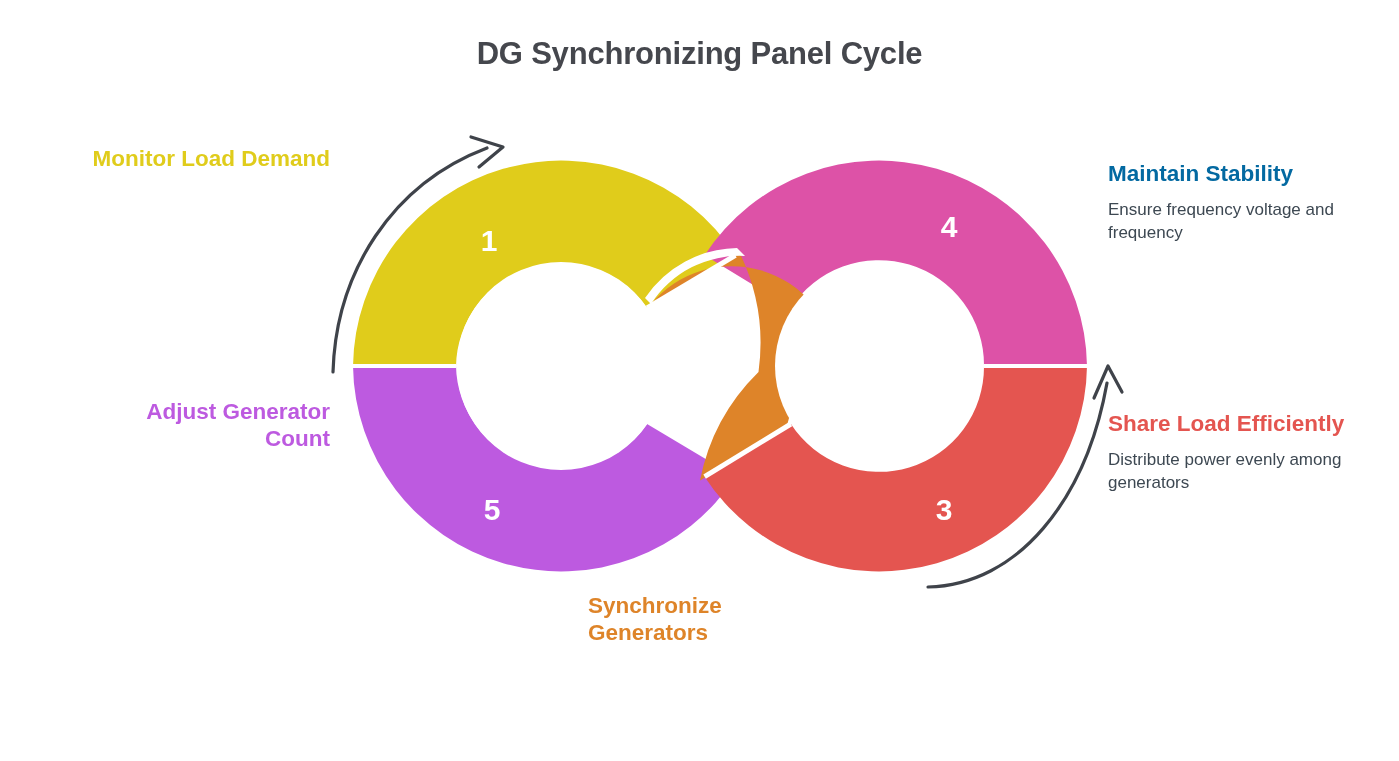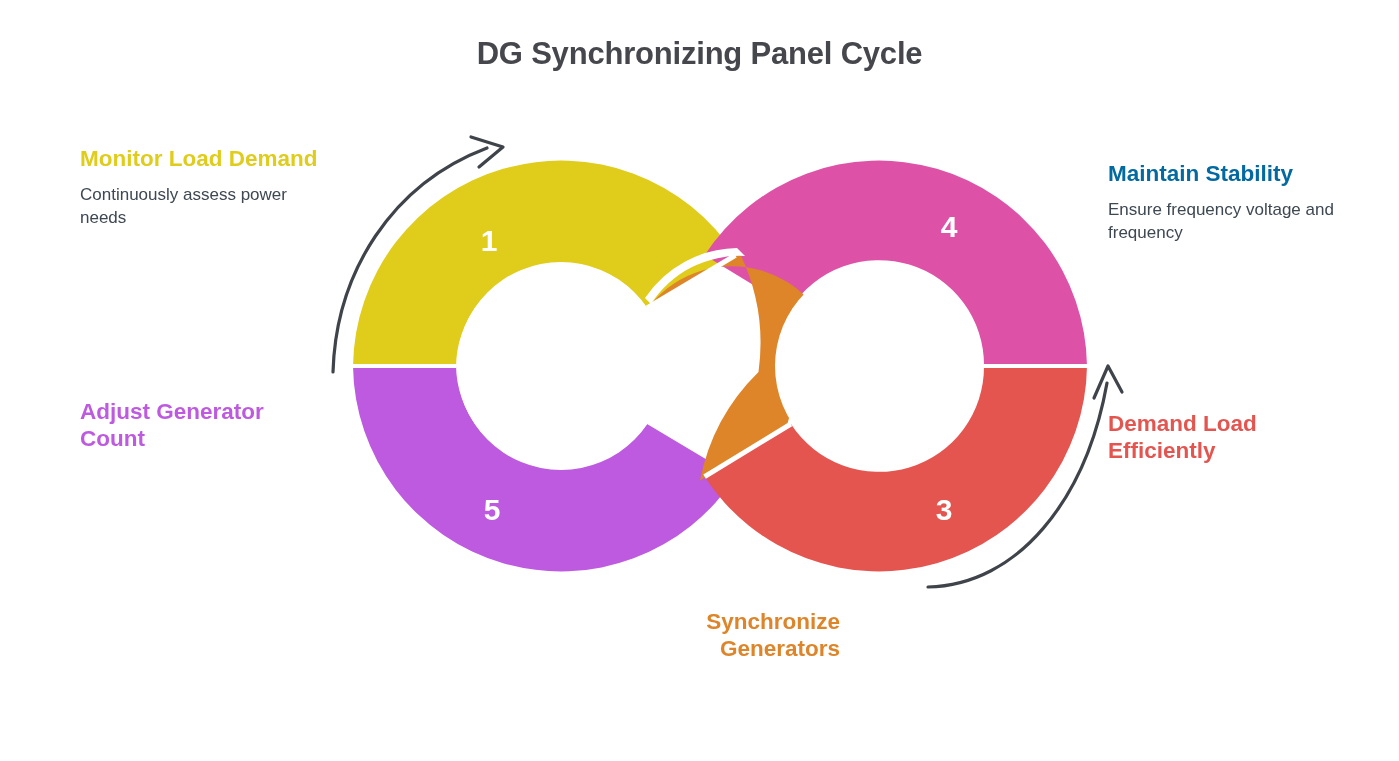--- a/index.html
+++ b/index.html
@@ -47,23 +47,23 @@
     margin: 0 0 12px 0;
   }
   .label-desc {
     font-size: 17px;
     line-height: 1.32;
     color: #3d4852;
     margin: 0;
   }
 
   
-  .align-right { }
+  .align-right { text-align: right; }
   .align-left  { text-align: left; }
-  .align-center{ text-align: right; margin-top: 16px; }
+  .align-center{ text-align: left; }
 
   #label-monitor-load-demand { left: 80px;  top: 145px; }
   #label-adjust-generator-count { left: 80px; top: 398px; }
   #label-maintain-stability { left: 1108px; top: 160px; }
   #label-share-load-efficiently { left: 1108px; top: 410px; }
   #label-synchronize-generators { left: 588px; top: 592px; width: 252px; }
 </style>
 </head>
 <body>
 
@@ -125,31 +125,31 @@
 
   <text x="489" y="243" text-anchor="middle" dominant-baseline="middle" font-family="Liberation Sans, sans-serif" font-size="30" font-weight="bold" fill="#ffffff">1</text>
   <text x="719" y="377" text-anchor="middle" dominant-baseline="middle" font-family="Liberation Sans, sans-serif" font-size="30" font-weight="bold" fill="#ffffff">2</text>
   <text x="944" y="512" text-anchor="middle" dominant-baseline="middle" font-family="Liberation Sans, sans-serif" font-size="30" font-weight="bold" fill="#ffffff">3</text>
   <text x="949" y="229" text-anchor="middle" dominant-baseline="middle" font-family="Liberation Sans, sans-serif" font-size="30" font-weight="bold" fill="#ffffff">4</text>
   <text x="492" y="512" text-anchor="middle" dominant-baseline="middle" font-family="Liberation Sans, sans-serif" font-size="30" font-weight="bold" fill="#ffffff">5</text>
 </svg>
 
 <div class="label-block align-right" id="label-monitor-load-demand">
   <p class="label-title" style="color:#E0CC1B">Monitor Load Demand</p>
-  <p class="label-desc">Continuously assess power needs</p>
 </div>
 
 <div class="label-block align-right" id="label-adjust-generator-count">
   <p class="label-title" style="color:#BD5AE0">Adjust Generator Count</p>
 </div>
 
 <div class="label-block align-left" id="label-maintain-stability">
   <p class="label-title" style="color:#0369a1">Maintain Stability</p>
   <p class="label-desc">Ensure frequency voltage and frequency</p>
 </div>
 
 <div class="label-block align-left" id="label-share-load-efficiently">
-  <p class="label-title" style="color:#E45550">Demand Load Efficiently</p>
+  <p class="label-title" style="color:#E45550">Share Load Efficiently</p>
+  <p class="label-desc">Distribute power evenly among generators</p>
 </div>
 
 <div class="label-block align-center" id="label-synchronize-generators">
   <p class="label-title" style="color:#DE8429">Synchronize Generators</p>
 </div>
 
 </body></html>

